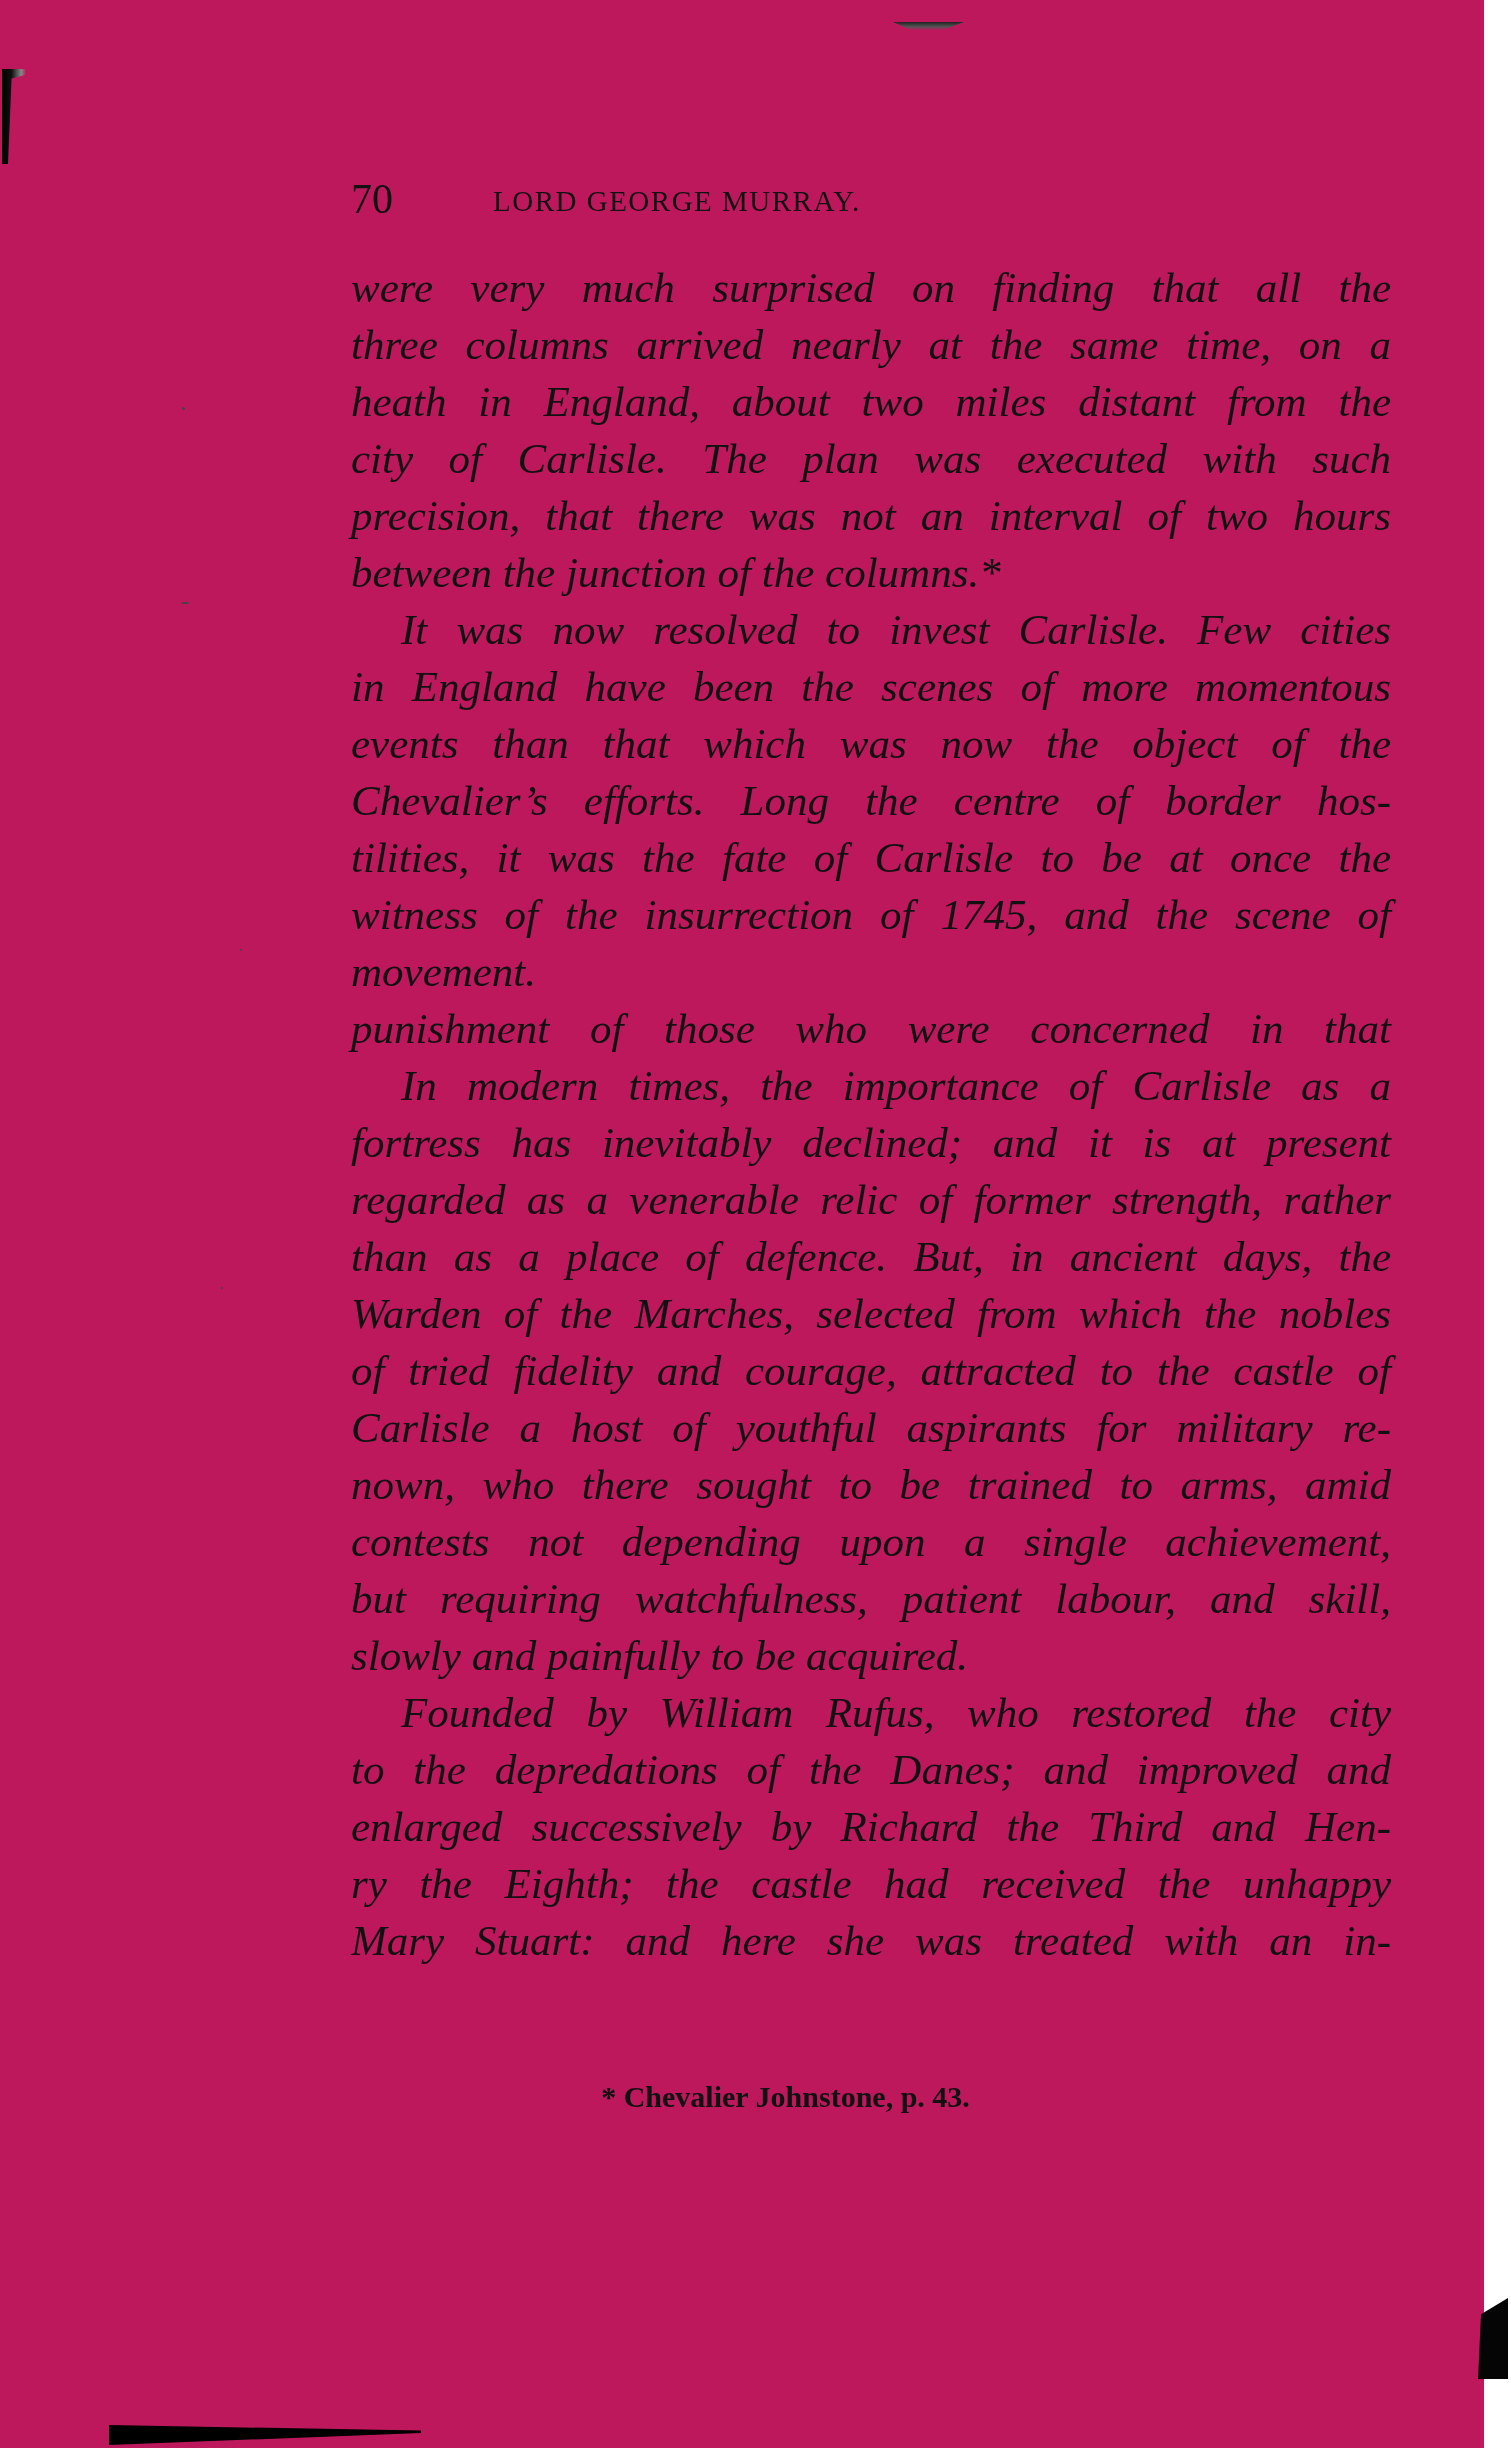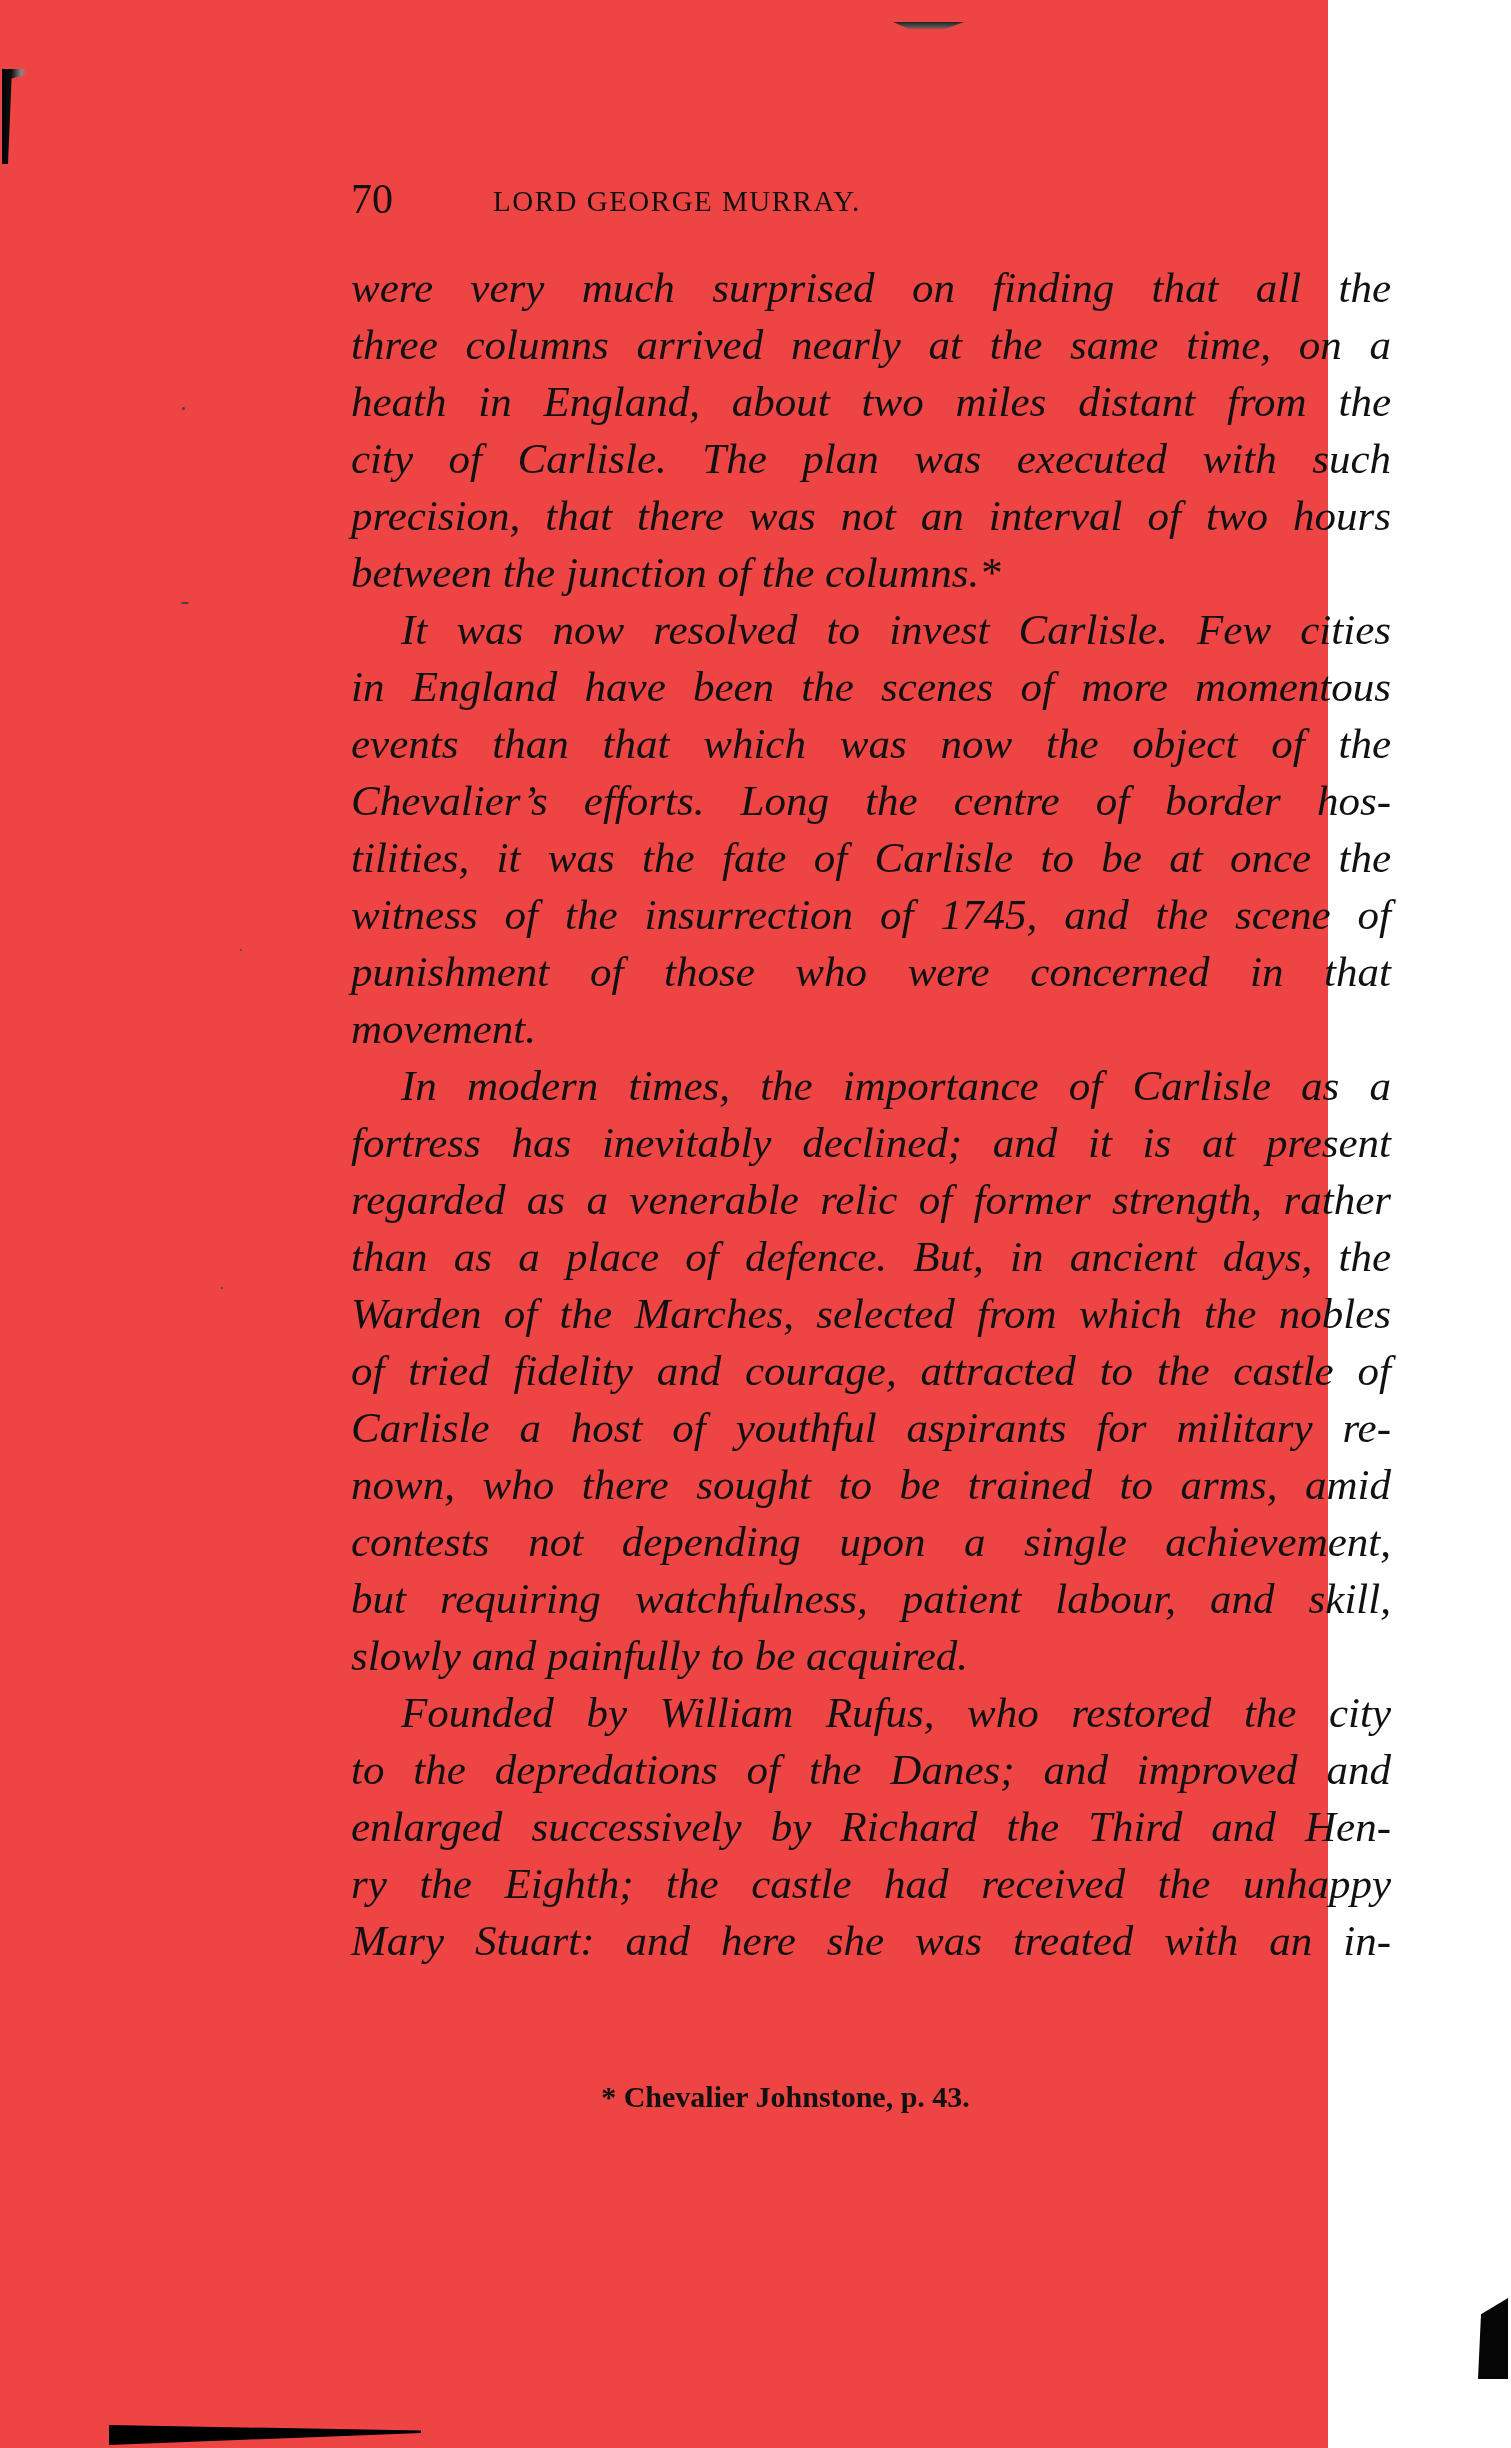--- a/index.html
+++ b/index.html
@@ -11,23 +11,23 @@
       width: 1512px;
       height: 2448px;
       position: relative;
       overflow: hidden;
       font-family: "Liberation Serif", "DejaVu Serif", serif;
       color: #111111;
     }
     .page {
       position: absolute;
       left: 0; top: 0;
-      width: 1328px;
+      width: 1484px;
       height: 2448px;
-      background: #ef4444;
+      background: #be185d;
     }
     
     .artifact-top-center {
       position: absolute;
       left: 893px; top: 22px;
       width: 71px; height: 8px;
       background: linear-gradient(180deg, #222 0%, #555 60%, rgba(0,0,0,0) 100%);
       clip-path: polygon(0 0, 100% 0, 70% 100%, 25% 100%);
     }
     .artifact-left-corner {
@@ -145,22 +145,22 @@
       <span class="line">heath in England, about two miles distant from the</span>
       <span class="line">city of Carlisle.  The plan was executed with such</span>
       <span class="line">precision, that there was not an interval of two hours</span>
       <span class="line last">between the junction of the columns.*</span>
       <span class="line indent">It was now resolved to invest Carlisle.  Few cities</span>
       <span class="line">in England have been the scenes of more momentous</span>
       <span class="line">events than that which was now the object of the</span>
       <span class="line">Chevalier’s efforts.  Long the centre of border hos-</span>
       <span class="line">tilities, it was the fate of Carlisle to be at once the</span>
       <span class="line">witness of the insurrection of 1745, and the scene of</span>
+      <span class="line last">movement.</span>
       <span class="line">punishment of those who were concerned in that</span>
-      <span class="line last">movement.</span>
       <span class="line indent">In modern times, the importance of Carlisle as a</span>
       <span class="line">fortress has inevitably declined; and it is at present</span>
       <span class="line">regarded as a venerable relic of former strength, rather</span>
       <span class="line">than as a place of defence.  But, in ancient days, the</span>
       <span class="line">Warden of the Marches, selected from which the nobles</span>
       <span class="line">of tried fidelity and courage, attracted to the castle of</span>
       <span class="line">Carlisle a host of youthful aspirants for military re-</span>
       <span class="line">nown, who there sought to be trained to arms, amid</span>
       <span class="line">contests not depending upon a single achievement,</span>
       <span class="line">but requiring watchfulness, patient labour, and skill,</span>

